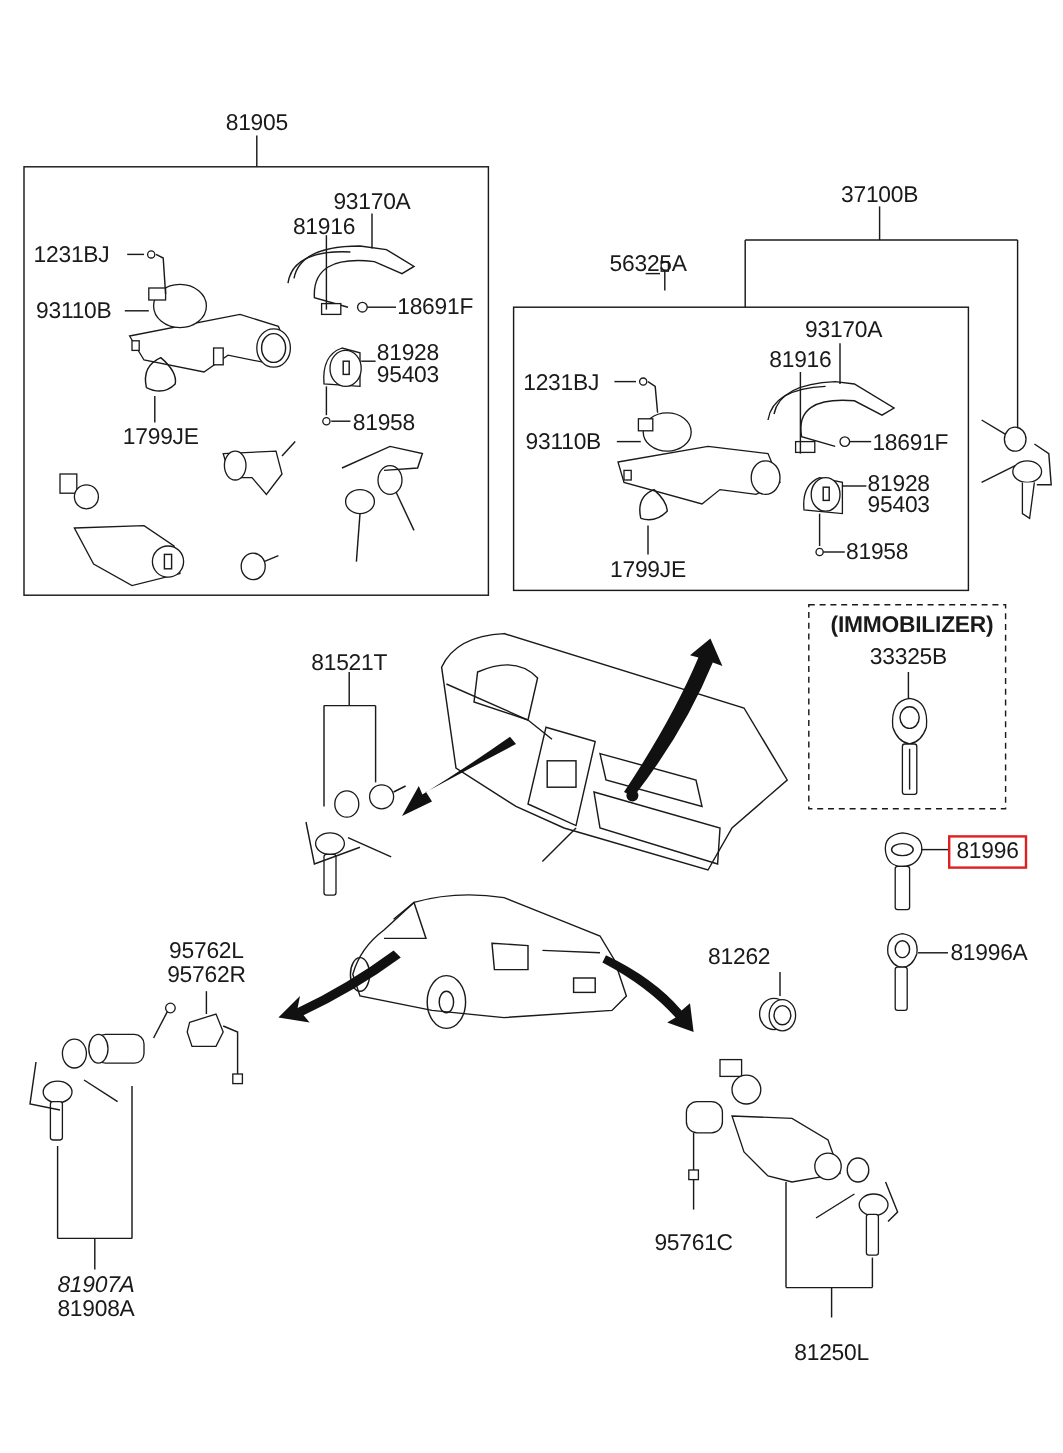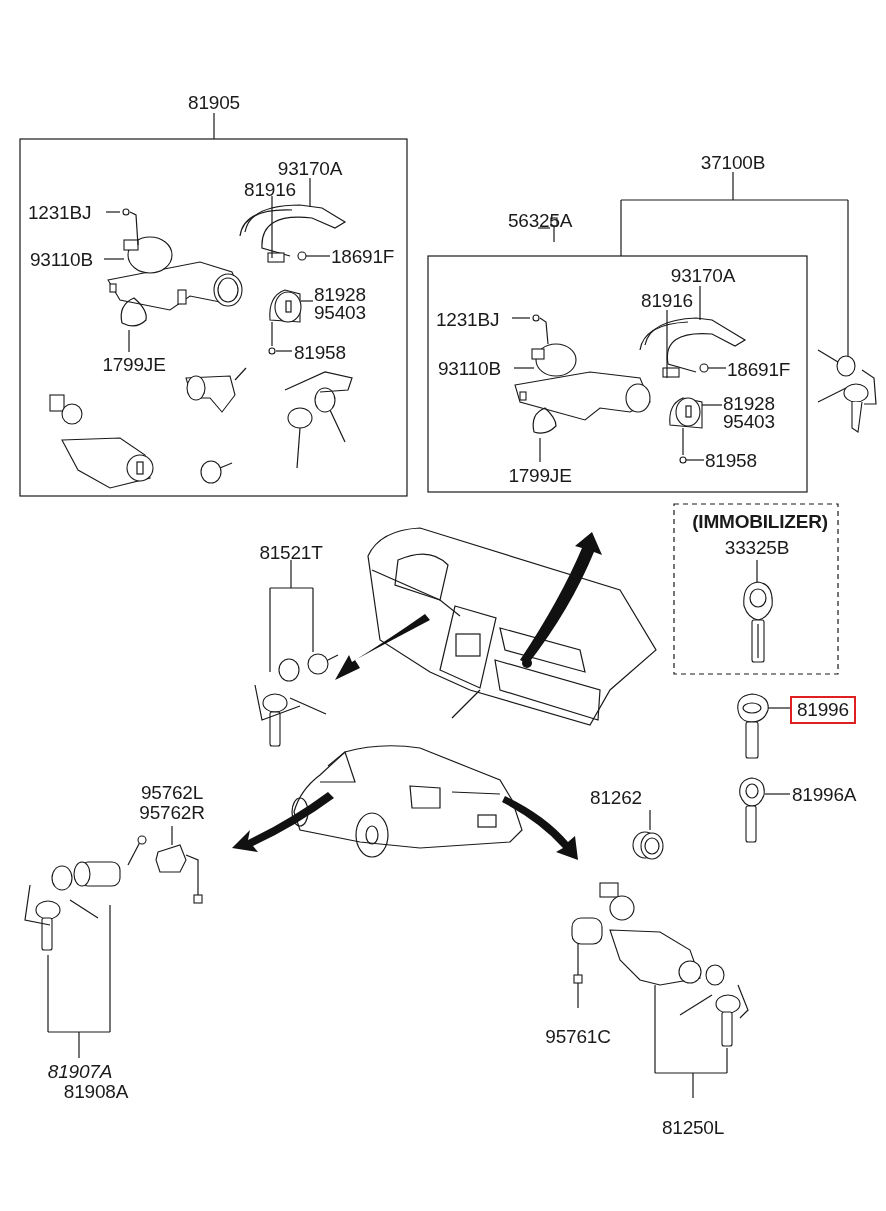--- a/index.html
+++ b/index.html
@@ -281,17 +281,17 @@
 <div class="lbl c" style="left:760px;top:511px;font-weight:bold;">(IMMOBILIZER)</div>
 <div class="lbl c" style="left:757px;top:537px;">33325B</div>
 
 <div class="lbl hl" style="left: 790px; top: 696px; border-color: rgb(224, 32, 32);">81996</div>
 <div class="lbl" style="left:792px;top:784px;">81996A</div>
 <div class="lbl c" style="left:291px;top:542px;">81521T</div>
 <div class="lbl c" style="left:616px;top:787px;">81262</div>
 <div class="lbl c" style="left:172px;top:782px;">95762L</div>
 <div class="lbl c" style="left:172px;top:802px;">95762R</div>
 <div class="lbl c" style="left:80px;top:1061px;font-style:italic;">81907A</div>
-<div class="lbl c" style="left:80px;top:1081px;margin-left:16px;">81908A</div>
+<div class="lbl c" style="left:80px;top:1081px;">81908A</div>
 <div class="lbl c" style="left:578px;top:1010px;margin-top:16px;">95761C</div>
 <div class="lbl c" style="left:693px;top:1101px;margin-top:16px;">81250L</div>
 
 </div>
 
 </body></html>

